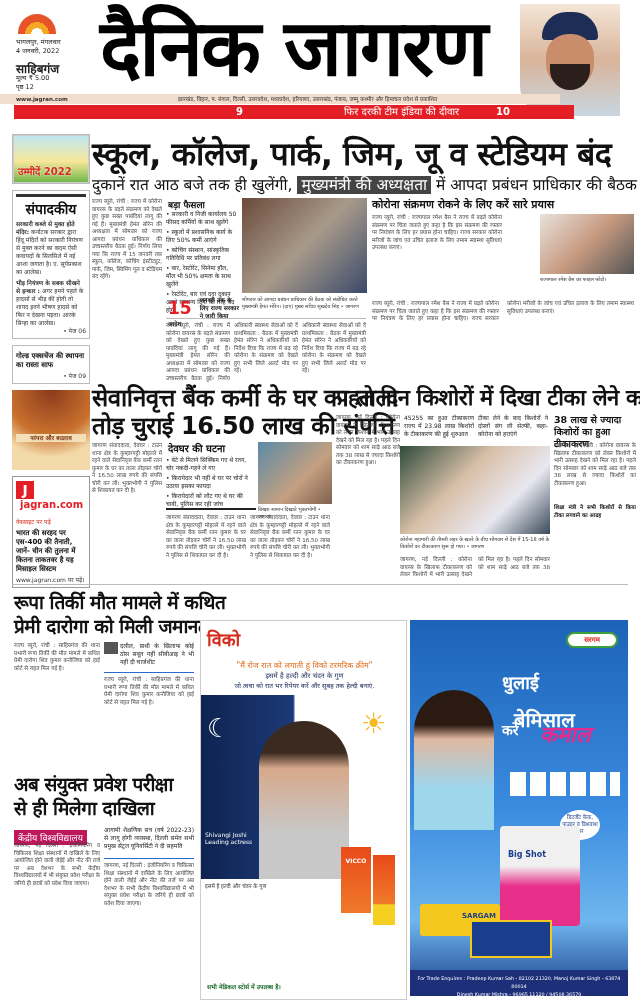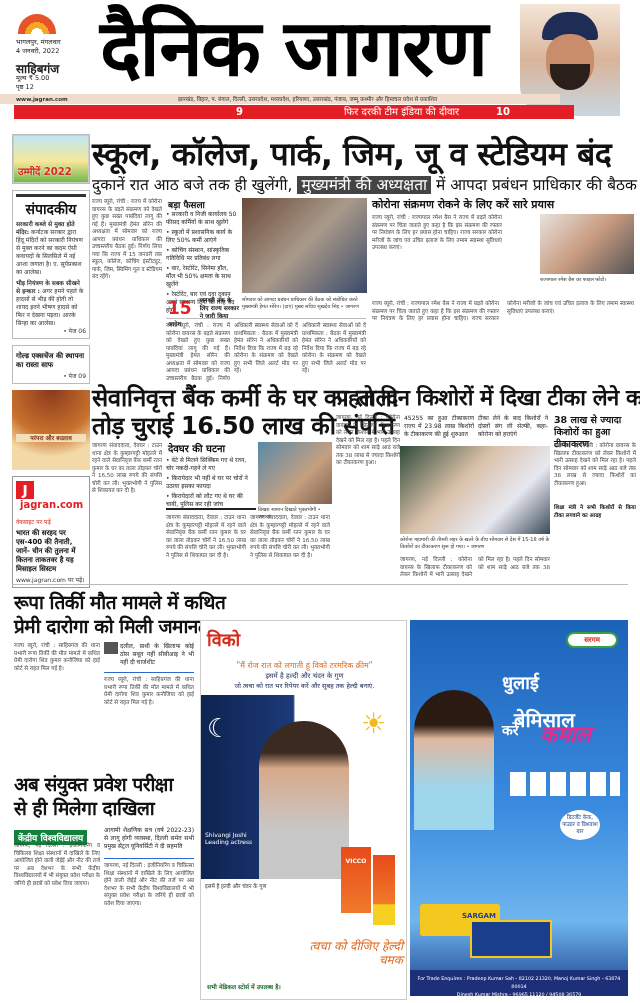--- a/index.html
+++ b/index.html
@@ -39,21 +39,21 @@
 .caption{position:absolute;font-size:5px;color:#333;line-height:7px}
 .bullets{position:absolute;font-size:6px;line-height:8px;color:#222}
 .bullets li{list-style:none;margin-bottom:2px}
 .bullets li:before{content:"• ";color:#222}
 .big15{color:#e31e24;font-size:17px;font-weight:bold;float:left;line-height:24px;margin-right:8px}
 .h2{position:absolute;font-size:24px;font-weight:bold;line-height:28px;white-space:nowrap;letter-spacing:-0.5px}
 .h3{position:absolute;font-size:12px;font-weight:bold;line-height:14px}
 .rule{position:absolute;background:#bbb}
 .ad-vicco{position:absolute;left:200px;top:620px;width:207px;height:380px;border:1px solid #ccc;background:#fff}
 .ad-sargam{position:absolute;left:410px;top:620px;width:218px;height:376px;background:linear-gradient(180deg,#1c63b8 0%,#3a8be0 50%,#6fb6ee 80%,#1a3e8c 100%)}
-.kendriya{display:inline-block;background:#15803d;color:#fff;font-size:9px;font-weight:bold;padding:1px 4px}
+.kendriya{display:inline-block;background:#be185d;color:#fff;font-size:9px;font-weight:normal;padding:1px 4px}
 </style>
 </head>
 <body>
 
 <div class="mast">
   <div class="logo-sun"></div>
   <div class="meta">
     <div>भागलपुर, मंगलवार</div>
     <div>4 जनवरी, 2022</div>
     <div class="b">साहिबगंज</div>
@@ -191,33 +191,35 @@
   <div style="position:absolute;left:58px;top:100px;width:90px;height:158px;border-radius:45px 45px 0 0;background:linear-gradient(180deg,#3a2a20 0%,#3a2a20 20%,#d7a88a 30%,#c8c8c8 70%)"></div>
   <div style="position:absolute;left:4px;top:210px;font-size:6px;color:#fff">
       <div>Shivangi Joshi</div>
       <div>Leading actress</div>
     </div>
   <div style="position:absolute;left:140px;top:226px;width:30px;height:66px;background:linear-gradient(180deg,#e84a1a,#f07a2a)">
       <span style="font-size:6px;color:#fff;font-weight:bold;display:block;text-align:center;margin-top:10px">VICCO</span>
     </div>
   <div style="position:absolute;left:172px;top:234px;width:22px;height:70px;background:linear-gradient(180deg,#e84a1a 0%,#f07a2a 70%,#f5d020 71%)"></div>
   <div style="position:absolute;left:4px;top:262px;width:130px;font-size:5.5px;line-height:7px;color:#333">इसमें है हल्दी और चंदन के गुण</div>
-  <div style="position:absolute;left:108px;top:318px;width:94px;font-size:12px;line-height:14px;color:#e06a1a;font-style:italic;text-align:right">त्वचा को दीजिए हेल्दी चमक</div>
   <div style="position:absolute;left:6px;top:362px;font-size:6px;color:#1a6a2a;font-weight:bold">सभी मेडिकल स्टोर्स में उपलब्ध है।</div>
 </div>
 
 <div class="ad-sargam">
   <div style="position:absolute;right:10px;top:12px;width:52px;height:16px;border-radius:8px;background:#fff;border:2px solid #3aa03a;color:#d62a1a;font-size:7px;font-weight:bold;text-align:center;line-height:12px">सरगम</div>
   <div style="position:absolute;left:92px;top:50px;font-size:18px;font-weight:bold;color:#fff">धुलाई</div>
   <div style="position:absolute;left:104px;top:86px;font-size:20px;font-weight:bold;color:#fff">बेमिसाल</div>
   <div style="position:absolute;left:92px;top:100px;font-size:14px;font-weight:bold;color:#fff">करे</div>
   <div style="position:absolute;left:130px;top:98px;font-size:22px;font-weight:bold;color:#e82a8a;font-style:italic">कमाल</div>
   <div style="position:absolute;left:4px;top:70px;width:80px;height:140px;border-radius:40px 40px 0 0;background:linear-gradient(180deg,#2a1a12 0%,#2a1a12 25%,#e0b8a0 35%,#9ed6ec 70%)"></div>
   <div style="position:absolute;left:100px;top:152px;width:110px;height:24px;background:repeating-linear-gradient(90deg,#fff 0 16px,transparent 16px 20px)"></div>
   <div style="position:absolute;left:150px;top:190px;width:40px;height:30px;border-radius:50%;background:#fff;font-size:5.5px;line-height:7px;text-align:center;color:#1a3e8c;padding-top:4px">डिटर्जेंट केक, पाउडर व डिशवाश बार</div>
+  <div style="position:absolute;left:90px;top:206px;width:80px;height:100px;background:linear-gradient(180deg,#f0f0f0 0%,#f0f0f0 40%,#e8308a 60%,#e8308a 100%);border-radius:4px">
+      <span style="position:absolute;left:8px;top:24px;font-size:8px;font-weight:bold;color:#1a3e8c">Big Shot</span>
+    </div>
   <div style="position:absolute;left:10px;top:284px;width:80px;height:32px;background:#f5c820;border-radius:3px">
       <span style="position:absolute;right:4px;top:8px;font-size:7px;color:#1a3e8c;font-weight:bold">SARGAM</span>
     </div>
   <div style="position:absolute;left:60px;top:300px;width:82px;height:38px;background:#1a3e8c;border:2px solid #f5c820"></div>
   <div style="position:absolute;left:0;bottom:0;width:218px;height:26px;background:#1e2f7a;color:#fff;font-size:4.8px;line-height:8px;text-align:center;padding-top:5px">
     <div>For Trade Enquires : Pradeep Kumar Sah - 82102 21320, Manoj Kumar Singh - 63874 80014</div>
     <div>Dinesh Kumar Mishra - 96965 11120 / 94508 36579</div>
   </div>
 </div>
 

